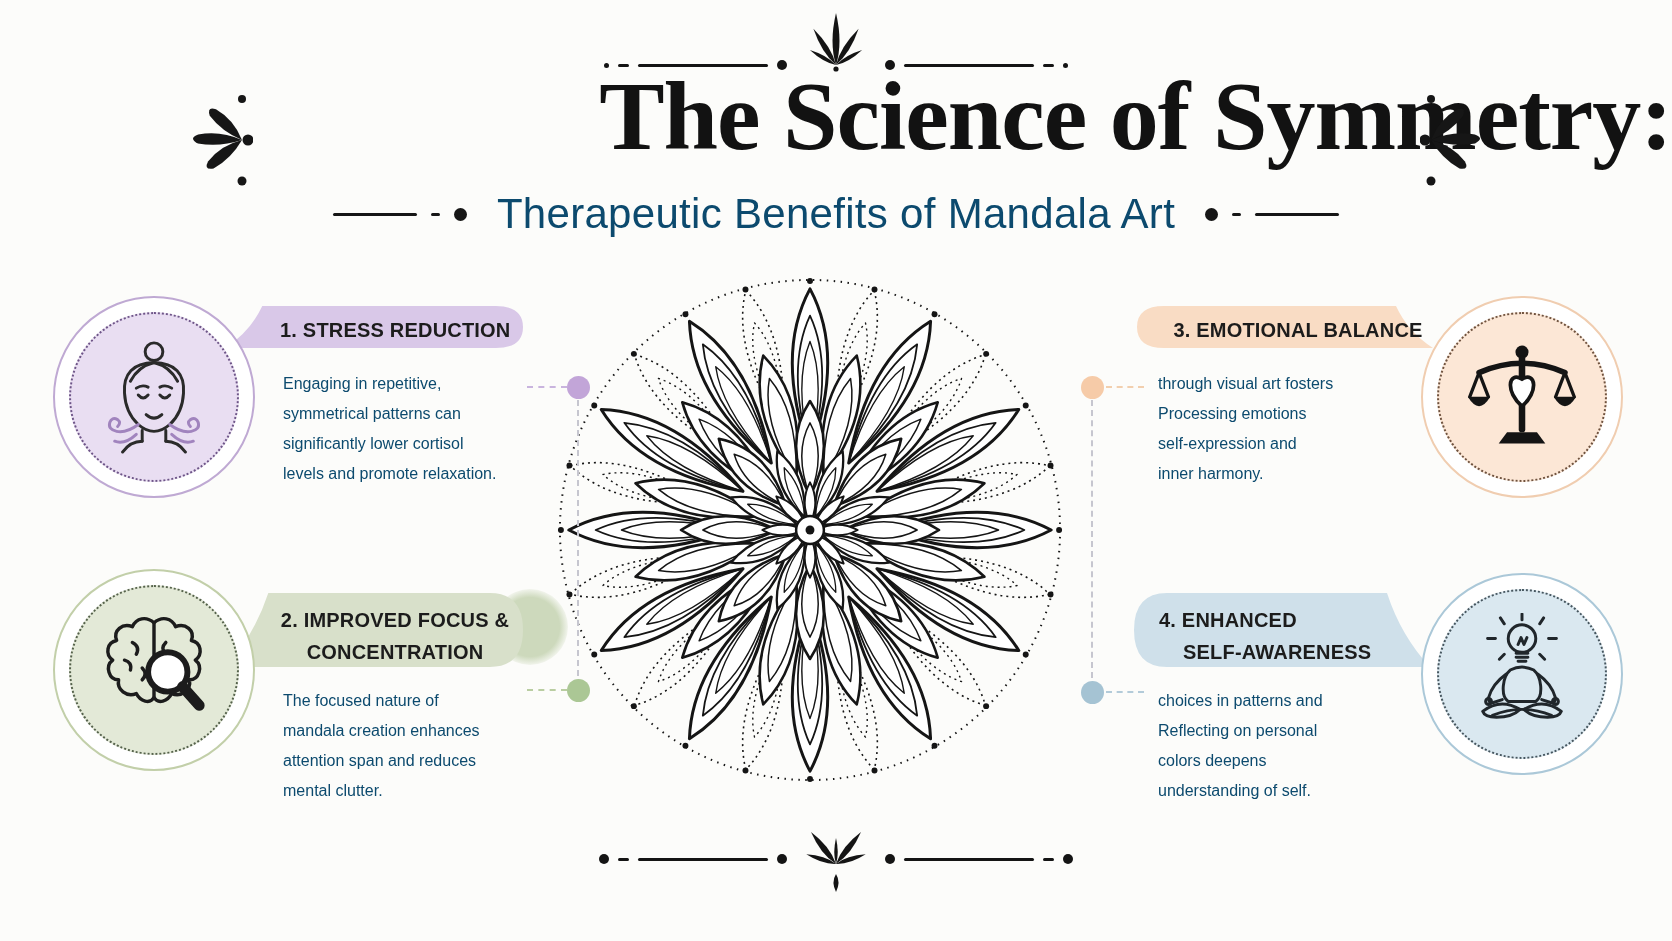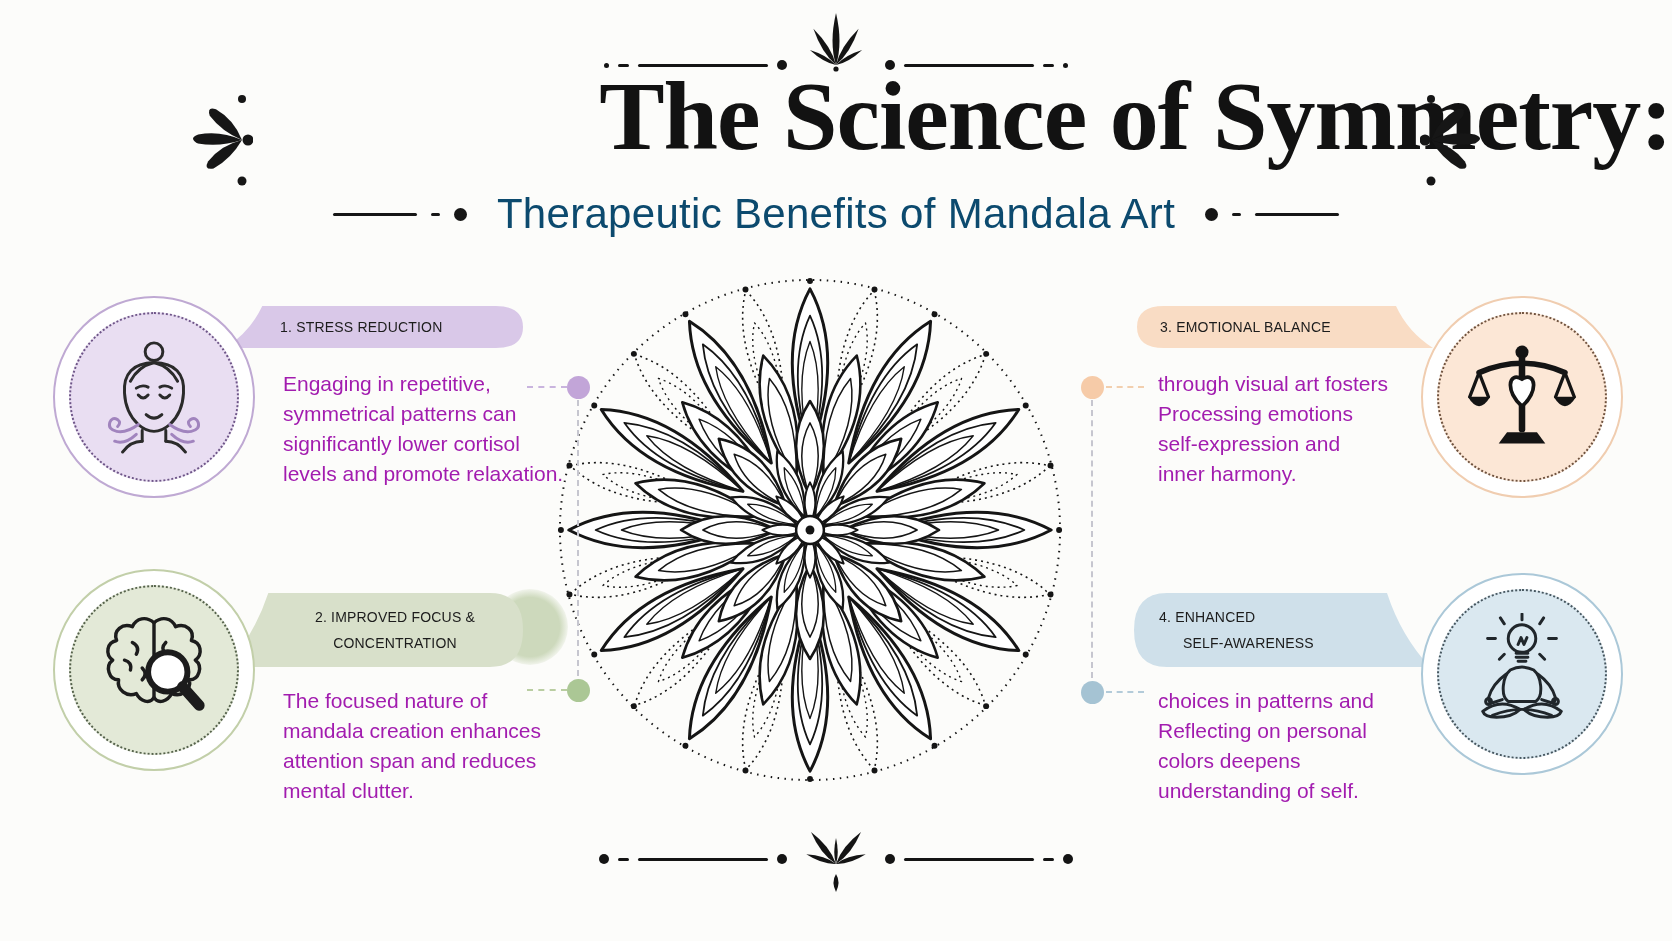--- a/index.html
+++ b/index.html
@@ -19,22 +19,22 @@
   .subtitle-row{position:absolute;top:190px;left:0;width:100%;display:flex;justify-content:center;align-items:center;gap:14px;}
   .sub-line{width:84px;height:3px;background:#161616;border-radius:2px;}
   .sub-dash{width:9px;height:3px;background:#161616;border-radius:2px;}
   .sub-dot{width:13px;height:13px;border-radius:50%;background:#161616;}
   .subtitle{font-size:42px;font-weight:500;color:#0c4a6e;letter-spacing:.3px;padding:0 16px;}
 
   
   .sec{position:absolute;inset:0;pointer-events:none;}
   .badge{position:absolute;color:var(--badge);}
   .badge svg{position:absolute;inset:0;width:100%;height:100%;}
-  .badge .lbl{position:relative;z-index:1;font-weight:400;font-size:14px;color:#1c1c1c;letter-spacing:.2px;line-height:26px;}
-  .para{position:absolute;font-size:21px;line-height:30px;color:#a21caf;}
+  .badge .lbl{position:relative;z-index:1;font-weight:700;font-size:20px;color:#1c1c1c;letter-spacing:.2px;line-height:32px;}
+  .para{position:absolute;font-size:16px;line-height:30px;color:#0c4a6e;}
   .para div{white-space:nowrap;}
 
   .iconwrap{position:absolute;width:198px;height:198px;border-radius:50%;background:#fff;
             border:2.5px solid var(--ring);z-index:3;display:flex;align-items:center;justify-content:center;}
   .iconinner{width:166px;height:166px;border-radius:50%;background:var(--fill);
              border:2px dotted var(--dotted);display:flex;align-items:center;justify-content:center;}
 
   .cdot{position:absolute;width:23px;height:23px;border-radius:50%;background:var(--dot);z-index:2;}
   .cdash{position:absolute;height:0;border-top:2.5px dashed var(--dash);z-index:2;}
   .vdash{position:absolute;width:0;border-left:2px dashed #c6c6cf;z-index:1;}
@@ -340,21 +340,21 @@
         </svg></span>
       </div>
     </div>
   </div>
 
   <div class="sec" style="--badge: #f9dcc4; --fill: #fce7d6; --ring: #f0cdb0; --dotted: #6f523e; --dot: #f6cba8; --dash: #f2cfae;">
     <div class="badge" style="left:1136px;top:305px;width:300px;height:44px;">
       <svg viewBox="0 0 300 44" preserveAspectRatio="none">
           <path fill="currentColor" transform="translate(300 0) scale(-1 1)" d="M40 1 H272 Q299 1 299 22 Q299 43 272 43 H3 Q28 27 40 1 Z"></path>
         </svg>
-      <div class="lbl" style="padding:9px 0 0 24px;">3. EMOTIONAL BALANCE</div>
+      <div class="lbl" style="padding:9px 0 0 24px;text-align:center;">3. EMOTIONAL BALANCE</div>
     </div>
     <div class="para" style="left:1158px;top:369px;">
       <div>through visual art fosters</div>
       <div>Processing emotions</div>
       <div>self-expression and</div>
       <div>inner harmony.</div>
     </div>
     <div class="cdash" style="left:1106px;top:386px;width:38px;"></div>
     <div class="cdot" style="left:1081px;top:376px;"></div>
     <div class="iconwrap" style="left:1421px;top:296px;">

